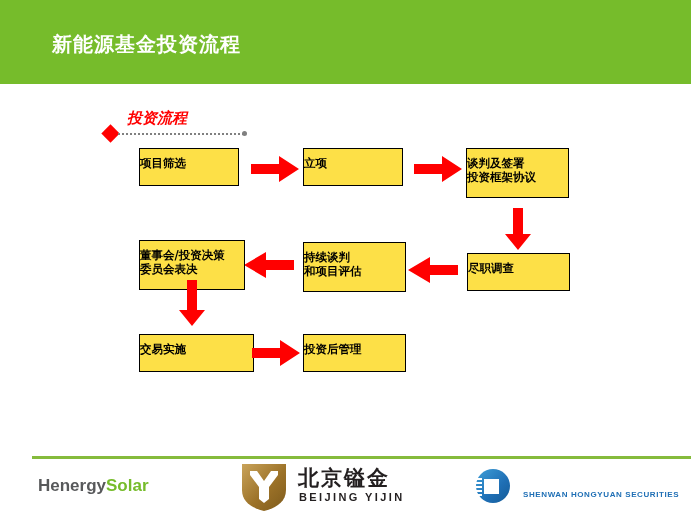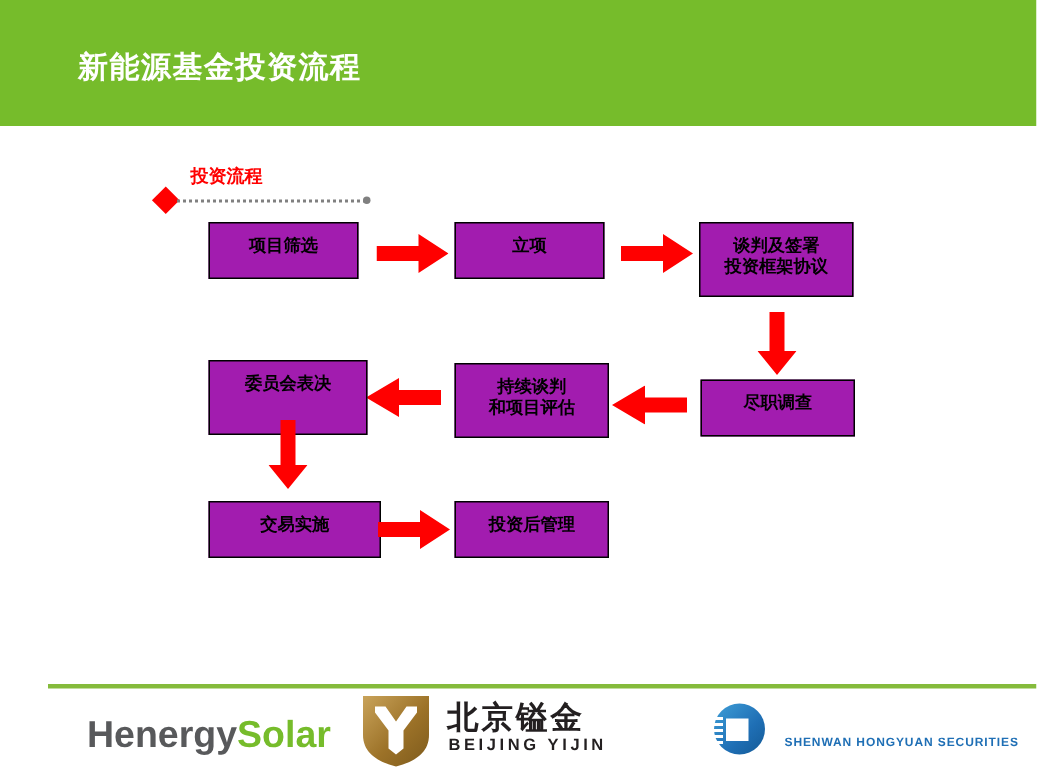--- a/index.html
+++ b/index.html
@@ -24,38 +24,39 @@
     font-family:"DejaVu Sans","Liberation Sans",sans-serif;
     margin-left:24px;
   }
 
   
   .canvas{position:absolute;left:0;top:84px;width:691px;height:356px;background:#fff;}
 
   .node{
     position:absolute;
     border:1.4px solid #000000;
-    background:#a21caf;
+    background:#fde047;
     box-sizing:border-box;
-    text-align:center;
+    text-align:left;
     font-size:11.5px;
     font-weight:bold;
     color:#000000;
     line-height:14px;
     font-family:"DejaVu Sans","Liberation Sans",sans-serif;
     padding-top:7px;
   }
   .node span{display:block;}
 
   
   .callout-label{
     position:absolute;
-    font-size:12px;font-weight:bold;color:#ff0000;
-    white-space:nowrap;
-    font-family:"DejaVu Sans","Liberation Sans",sans-serif;
+    font-size:15px;font-weight:bold;color:#ff0000;
+    white-space:nowrap;
+    font-family:"DejaVu Sans","Liberation Sans",sans-serif;
+    font-style:italic;
   }
   .callout-diamond{
     position:absolute;
     width:13px;height:13px;background:#ff0000;
     transform:rotate(45deg);
   }
   .callout-line{
     position:absolute;
     height:0;border-top:2px dotted #808080;
   }
@@ -68,23 +69,22 @@
   .arrow{position:absolute;}
   .arrow svg{display:block;}
 
   
   .footer{position:absolute;left:0;top:440px;width:691px;height:76px;background:#ffffff;}
   .footer-rule{
     position:absolute;left:32px;top:16px;width:659px;height:3px;background:#85bb3c;
   }
   .logo-henergy{
     position:absolute;left:38px;top:36px;
-    font-size:25px;font-weight:bold;white-space:nowrap;
-    font-family:"Liberation Sans","DejaVu Sans",sans-serif;
-    margin-left:20px;
+    font-size:17px;font-weight:bold;white-space:nowrap;
+    font-family:"Liberation Sans","DejaVu Sans",sans-serif;
   }
   .logo-henergy .h1{color:#58595b;}
   .logo-henergy .h2{color:#76bc2b;}
 
   .logo-yijin{position:absolute;left:240px;top:22px;width:180px;height:52px;text-align:right;}
   .yj-shield{position:absolute;left:0;top:0;}
   .yj-cn{
     position:absolute;left:58px;top:2px;
     font-size:21px;font-weight:bold;color:#231f20;letter-spacing:2px;
     white-space:nowrap;
@@ -173,20 +173,21 @@
       <span>和项目评估</span>
     </div>
 
     <div class="arrow" style="left:244px;top:168px;">
       <svg width="50" height="26" viewBox="0 0 50 26">
         <polygon points="50,8 22,8 22,0 0,13 22,26 22,18 50,18" fill="#ff0000"></polygon>
       </svg>
     </div>
 
     <div class="node" style="left:139px;top:156px;width:106px;height:50px;">
+      <span>董事会/投资决策</span>
       <span>委员会表决</span>
     </div>
 
     <div class="arrow" style="left:179px;top:196px;">
       <svg width="26" height="46" viewBox="0 0 26 46">
         <polygon points="8,0 18,0 18,30 26,30 13,46 0,30 8,30" fill="#ff0000"></polygon>
       </svg>
     </div>
 
     <div class="node" style="left:139px;top:250px;width:115px;height:38px;">

